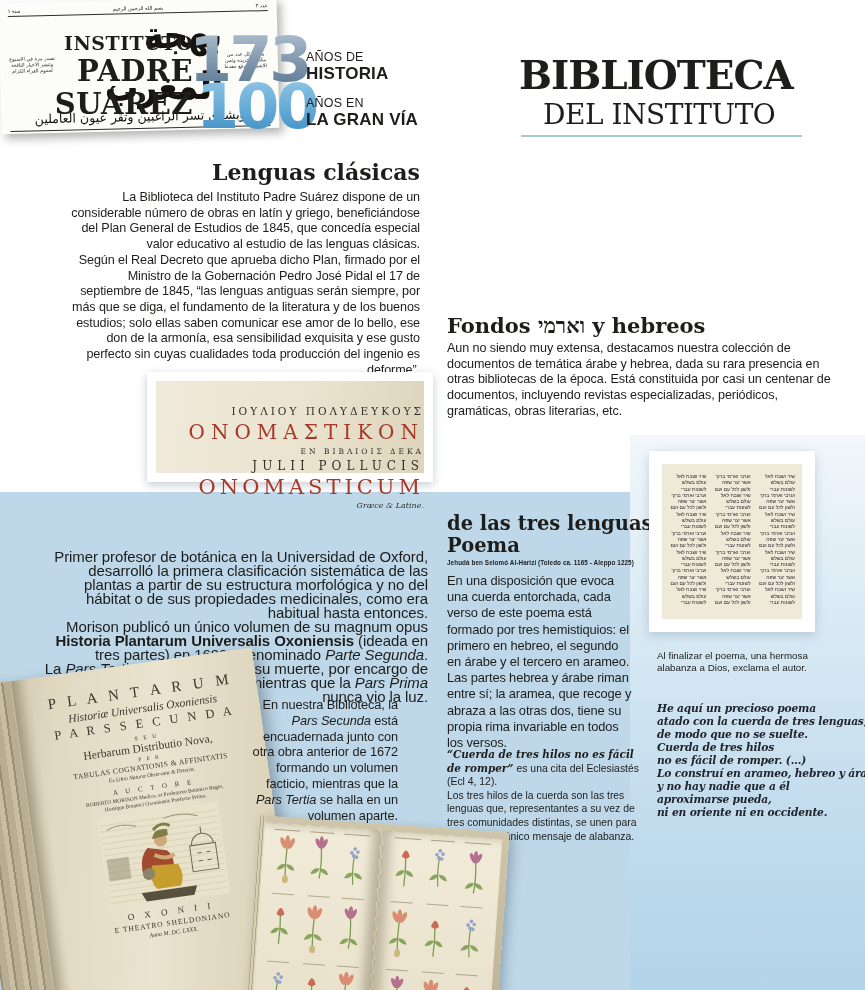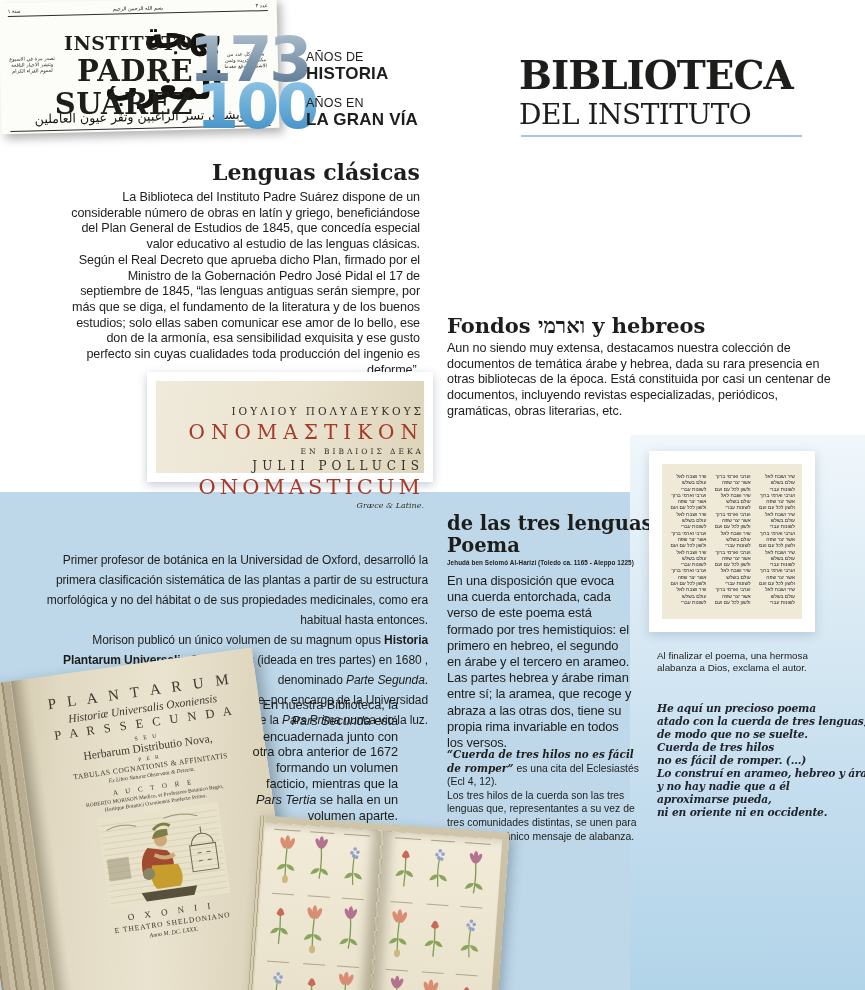--- a/index.html
+++ b/index.html
@@ -24,27 +24,27 @@
     font-size:62px; line-height:1; letter-spacing:-3px;
     -webkit-background-clip:text; background-clip:text; color:transparent; }
   #num173 { left:189px; top:29px; background-image:linear-gradient(180deg,#b0c1cf 0%,#7e96ab 55%,#587692 100%); }
   #num100 { left:196px; top:76px; background-image:linear-gradient(180deg,#93c6e6 0%,#63a9d5 55%,#3e8dc3 100%); }
   .numlab { position:absolute; left:306px; font-size:12.5px; line-height:1; letter-spacing:.2px; }
   .numlab.b { font-weight:bold; font-size:17px; }
 
   
   .title-block { left:519px; top:56px; font-family:"DejaVu Serif", serif; line-height:1; }
   .title1 { font-size:39px; font-weight:bold; letter-spacing:-1px; }
-  .title2 { font-size:28px; font-weight:normal; margin-top:6px; letter-spacing:-.5px; }
+  .title2 { font-size:28px; font-weight:normal; margin-top:6px; letter-spacing:-.5px;margin-left:24px; }
   .title-underline { left:521px; top:135px; width:281px; height:2px; background:#a6c8db; }
 
   
   .slab { font-family:"DejaVu Serif", serif; font-weight:bold; }
   .body-sm { font-size:12.6px; line-height:15.7px; letter-spacing:-.1px; }
-  .body-md { font-size:12px; line-height:20px; letter-spacing:-.1px; }
+  .body-md { font-size:15px; line-height:14px; letter-spacing:-.1px; }
   p { margin:0; }
 
   #lenguas-heading { left:63px; top:159px; width:357px; text-align:right; font-size:22px; }
   #lenguas-body { left:63px; top:190px; width:357px; text-align:right; }
 
   #fondos-heading { left:447px; top:313px; font-size:21px; }
   #fondos-body { left:447px; top:341px; width:392px; }
 
   #morison-heading { left:44px; top:521px; width:384px; text-align:right; font-size:23px; }
   #morison-dates { font-size:12.5px; font-weight:normal; margin-left:4px; }

